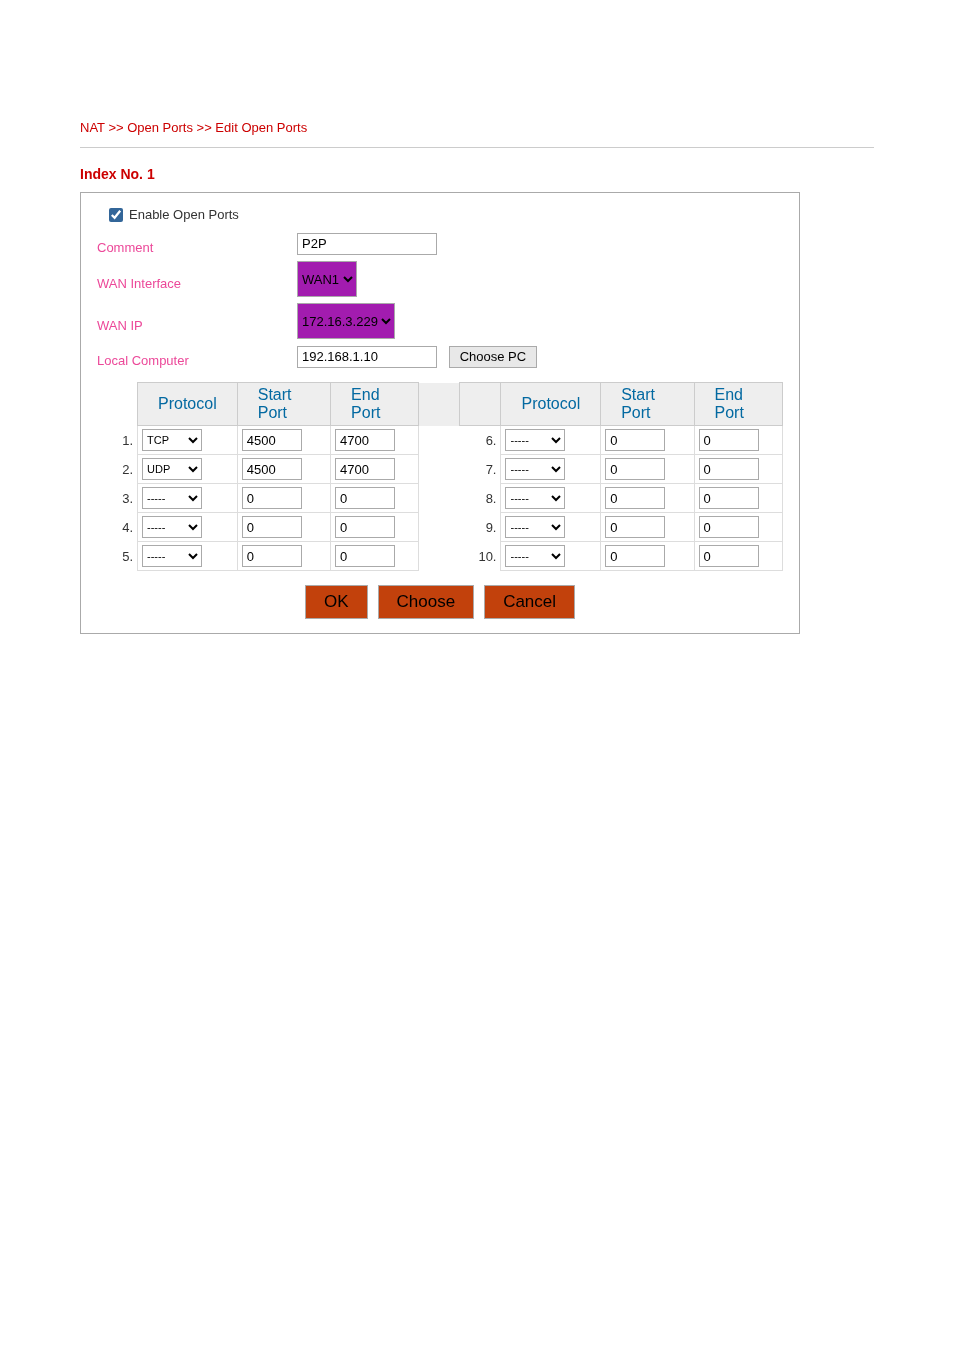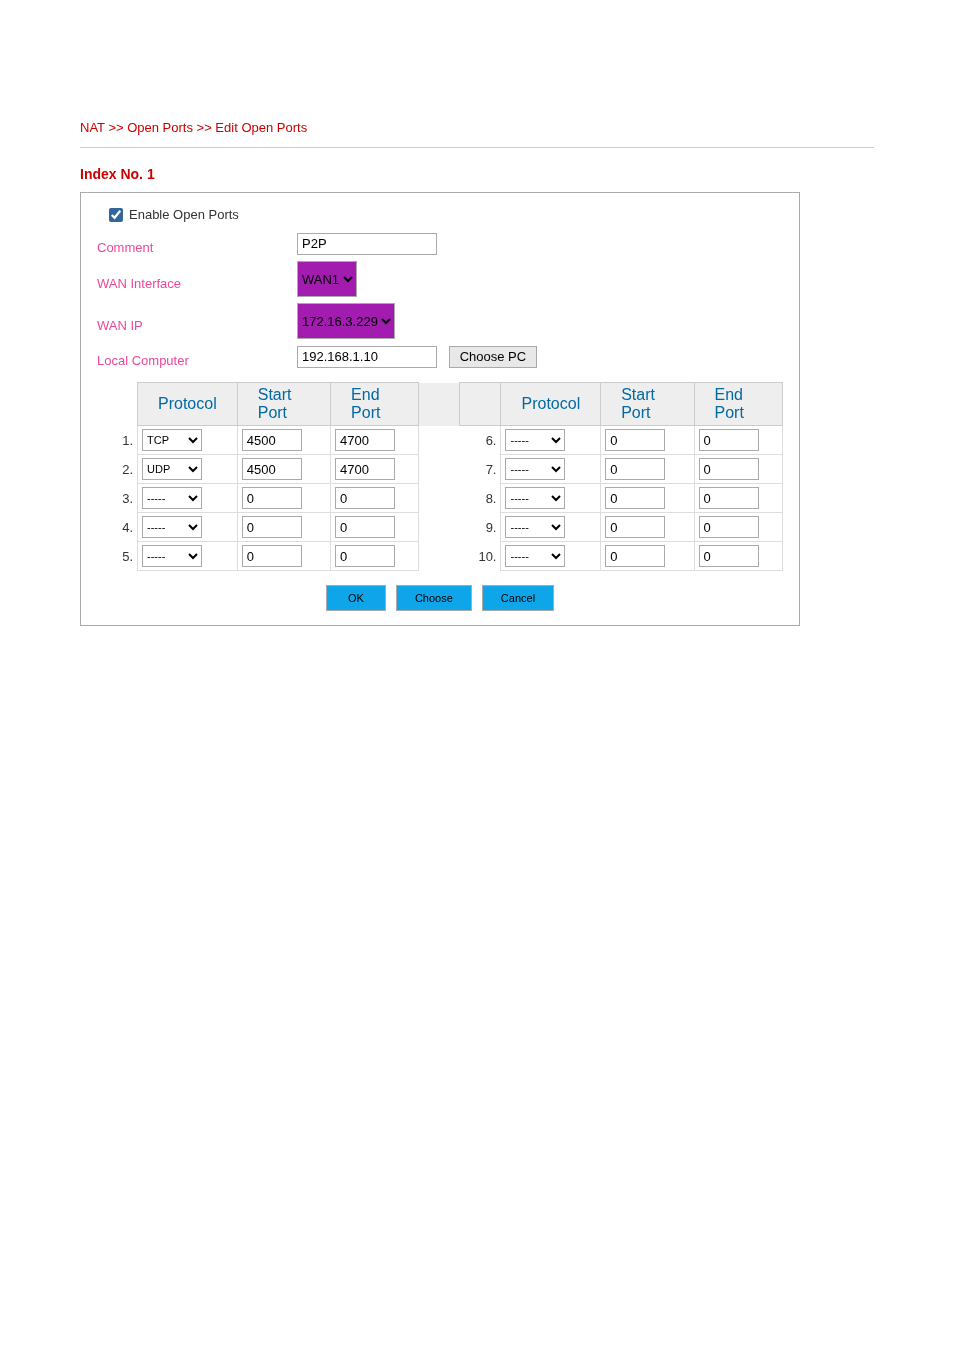--- a/index.html
+++ b/index.html
@@ -140,25 +140,25 @@
     
     .btn-row {
       display: flex;
       align-items: center;
       justify-content: center;
       gap: 10px;
       margin-top: 6px;
     }
     .action-btn {
       padding: 3px 18px;
-      font-size: 11px;
-      background: #0ea5e9;
+      font-size: 17px;
+      background: #c2410c;
       border: 1px solid #aaa;
       cursor: pointer;
-      height: 26px;
+      height: 34px;
       min-width: 60px;
     }
   </style>
 </head>
 <body>
 
 <div class="page-wrapper">
 
   <div class="breadcrumb">
     <span>NAT &gt;&gt; Open Ports &gt;&gt; Edit Open Ports</span>

